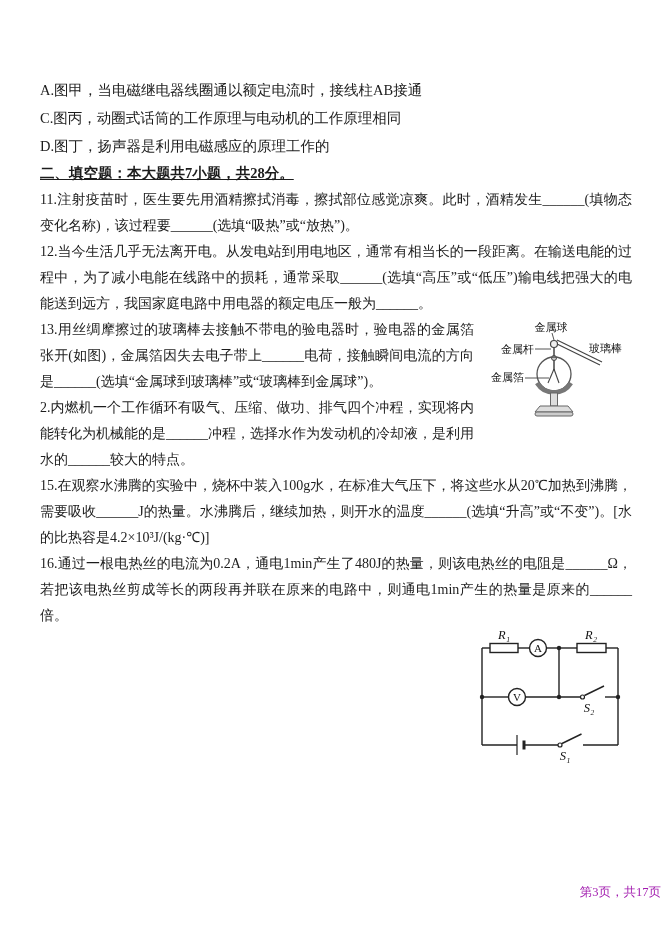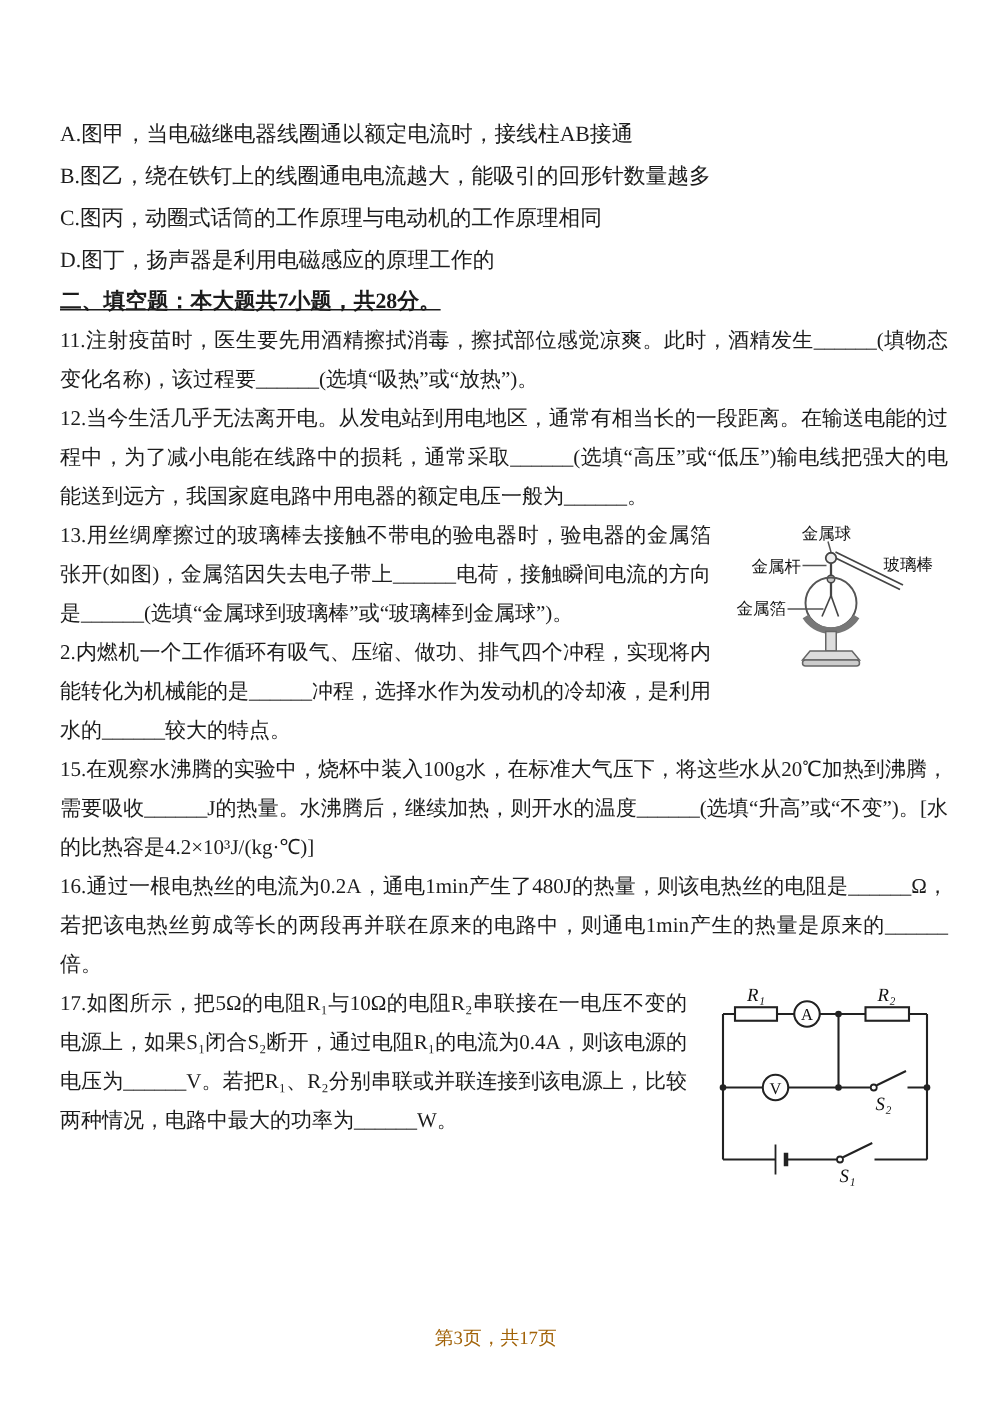--- a/index.html
+++ b/index.html
@@ -19,37 +19,36 @@
   .opt  { margin: 0; font-size: 14.5px; line-height: 28px; }
   .sec  { margin: 0; font-size: 14.5px; line-height: 27px; font-weight: bold; text-decoration: underline; }
   .q    { margin: 0; font-size: 14px; line-height: 26px; text-align: justify; }
   .fig  { float: right; }
   .fig-electroscope { width: 148px; height: 100px; margin: 2px 0 4px 10px; }
   .fig-circuit      { width: 162px; height: 150px; margin: 2px 0 4px 12px; }
   .fig svg { width: 100%; height: 100%; display: block; }
   .footer {
     position: absolute;
     left: 0; right: 0; top: 884px;
-    text-align: center;
+    text-align: right;
     font-size: 12.5px;
-    color: #a16207;
+    color: #a21caf;
   }
   svg text { font-family: "Liberation Serif", serif; fill: #111; }
   .lbl-cn { font-size: 11px; }
   .lbl-meter { font-size: 11px; }
   .lbl-comp { font-size: 12.5px; font-style: italic; }
 </style>
 </head>
 <body>
 
 <div class="page">
   <div class="content">
 
     <p class="opt">A.图甲，当电磁继电器线圈通以额定电流时，接线柱AB接通</p>
-    <p class="opt">B.图乙，绕在铁钉上的线圈通电电流越大，能吸引的回形针数量越多</p>
     <p class="opt">C.图丙，动圈式话筒的工作原理与电动机的工作原理相同</p>
     <p class="opt">D.图丁，扬声器是利用电磁感应的原理工作的</p>
 
     <p class="sec">二、填空题：本大题共7小题，共28分。</p>
 
     <p class="q">11.注射疫苗时，医生要先用酒精擦拭消毒，擦拭部位感觉凉爽。此时，酒精发生______(填物态变化名称)，该过程要______(选填“吸热”或“放热”)。</p>
     <p class="q">12.当今生活几乎无法离开电。从发电站到用电地区，通常有相当长的一段距离。在输送电能的过程中，为了减小电能在线路中的损耗，通常采取______(选填“高压”或“低压”)输电线把强大的电能送到远方，我国家庭电路中用电器的额定电压一般为______。</p>
 
     <div class="fig fig-electroscope">
       <svg viewBox="0 0 148 100">
@@ -143,18 +142,17 @@
           <circle cx="148" cy="66" r="2.2"></circle>
         </g>
 
         <text class="lbl-comp" x="34" y="8" text-anchor="middle">R₁</text>
         <text class="lbl-comp" x="121" y="8" text-anchor="middle">R₂</text>
         <text class="lbl-comp" x="119" y="81" text-anchor="middle">S₂</text>
         <text class="lbl-comp" x="95" y="129" text-anchor="middle">S₁</text>
       </svg>
     </div>
 
-    <p class="q">17.如图所示，把5Ω的电阻R₁与10Ω的电阻R₂串联接在一电压不变的电源上，如果S₁闭合S₂断开，通过电阻R₁的电流为0.4A，则该电源的电压为______V。若把R₁、R₂分别串联或并联连接到该电源上，比较两种情况，电路中最大的功率为______W。</p>
 
   </div>
 
   <div class="footer">第3页，共17页</div>
 </div>
 
 </body></html>

